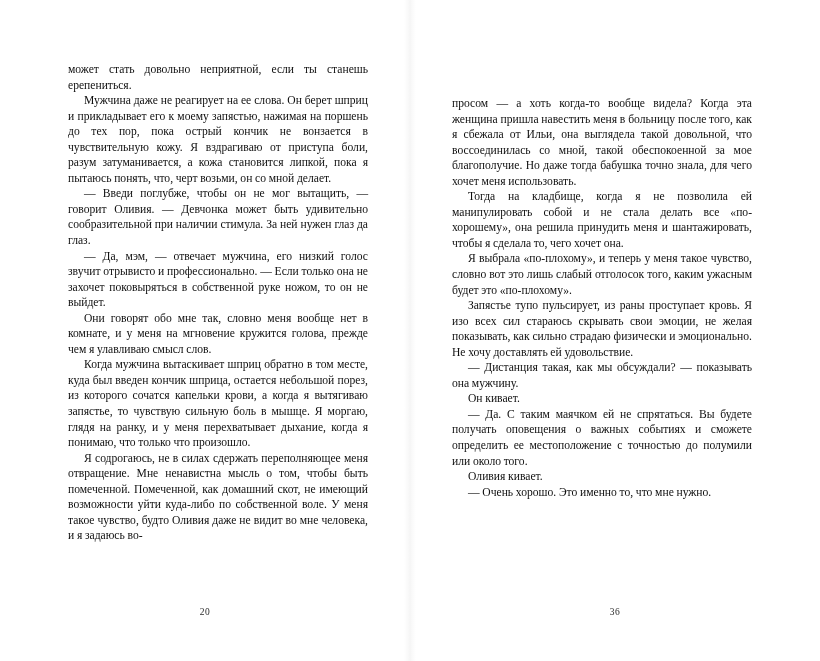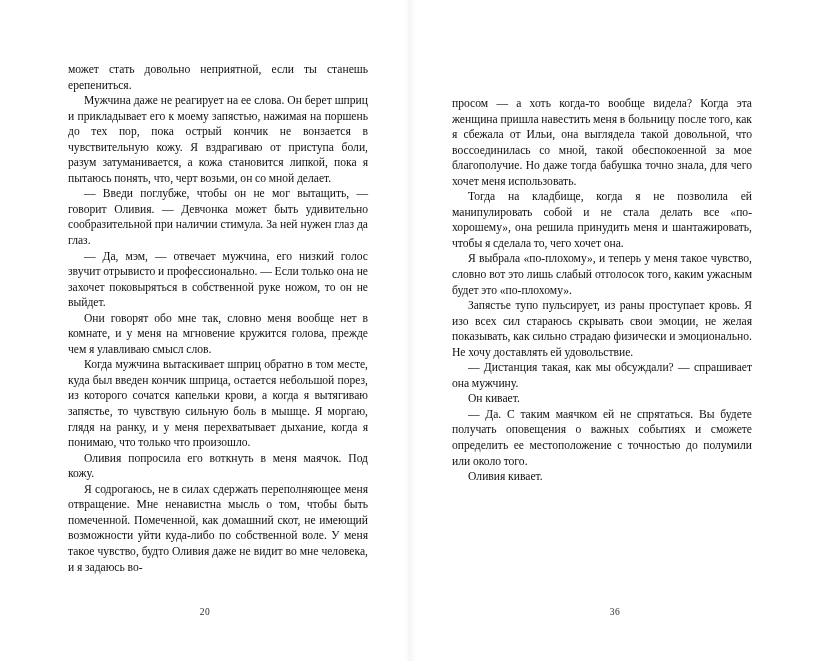--- a/index.html
+++ b/index.html
@@ -78,38 +78,38 @@
 <div class="spread">
 
   <div class="page page-left">
     <div class="text-col">
       <p class="para noindent">может стать довольно неприятной, если ты станешь ерепениться.</p>
       <p class="para">Мужчина даже не реагирует на ее слова. Он берет шприц и прикладывает его к моему запястью, нажимая на поршень до тех пор, пока острый кончик не вонзается в чувствительную кожу. Я вздрагиваю от приступа боли, разум затуманивается, а кожа становится липкой, пока я пытаюсь понять, что, черт возьми, он со мной делает.</p>
       <p class="para">— Введи поглубже, чтобы он не мог вытащить, — говорит Оливия. — Девчонка может быть удивительно сообразительной при наличии стимула. За ней нужен глаз да глаз.</p>
       <p class="para">— Да, мэм, — отвечает мужчина, его низкий голос звучит отрывисто и профессионально. — Если только она не захочет поковыряться в собственной руке ножом, то он не выйдет.</p>
       <p class="para">Они говорят обо мне так, словно меня вообще нет в комнате, и у меня на мгновение кружится голова, прежде чем я улавливаю смысл слов.</p>
       <p class="para">Когда мужчина вытаскивает шприц обратно в том месте, куда был введен кончик шприца, остается небольшой порез, из которого сочатся капельки крови, а когда я вытягиваю запястье, то чувствую сильную боль в мышце. Я моргаю, глядя на ранку, и у меня перехватывает дыхание, когда я понимаю, что только что произошло.</p>
-      <p class="para">Оливия попросила его воткнуть в меня маячок. Под кожу.</p>
       <p class="para">Я содрогаюсь, не в силах сдержать переполняющее меня отвращение. Мне ненавистна мысль о том, чтобы быть помеченной. Помеченной, как домашний скот, не имеющий возможности уйти куда-либо по собственной воле. У меня такое чувство, будто Оливия даже не видит во мне человека, и я задаюсь во-</p>
     </div>
     <div class="folio">
       <span>20</span>
     </div>
   </div>
 
   <div class="page page-right">
     <div class="text-col">
       <p class="para noindent">просом — а хоть когда-то вообще видела? Когда эта женщина пришла навестить меня в больницу после того, как я сбежала от Ильи, она выглядела такой довольной, что воссоединилась со мной, такой обеспокоенной за мое благополучие. Но даже тогда бабушка точно знала, для чего хочет меня использовать.</p>
       <p class="para">Тогда на кладбище, когда я не позволила ей манипулировать собой и не стала делать все «по-хорошему», она решила принудить меня и шантажировать, чтобы я сделала то, чего хочет она.</p>
       <p class="para">Я выбрала «по-плохому», и теперь у меня такое чувство, словно вот это лишь слабый отголосок того, каким ужасным будет это «по-плохому».</p>
       <p class="para">Запястье тупо пульсирует, из раны проступает кровь. Я изо всех сил стараюсь скрывать свои эмоции, не желая показывать, как сильно страдаю физически и эмоционально. Не хочу доставлять ей удовольствие.</p>
-      <p class="para">— Дистанция такая, как мы обсуждали? — спрашивает она мужчину.</p>
+      <p class="para">— Дистанция такая, как мы обсуждали? — показывать она мужчину.</p>
       <p class="para">Он кивает.</p>
       <p class="para">— Да. С таким маячком ей не спрятаться. Вы будете получать оповещения о важных событиях и сможете определить ее местоположение с точностью до полумили или около того.</p>
       <p class="para">Оливия кивает.</p>
+      <p class="para">— Очень хорошо. Это именно то, что мне нужно.</p>
     </div>
     <div class="folio">
       <span>36</span>
     </div>
   </div>
 
   <div class="gutter-shade"></div>
 </div>
 
 </body></html>

